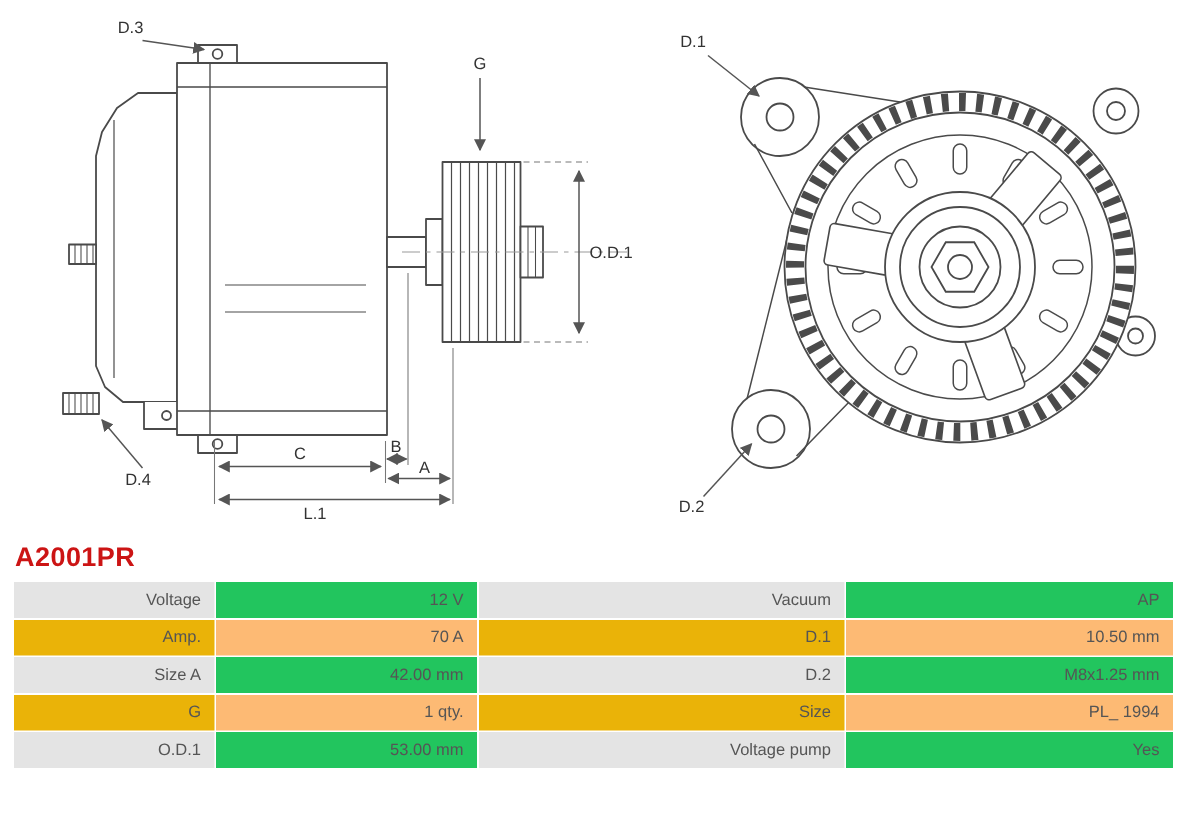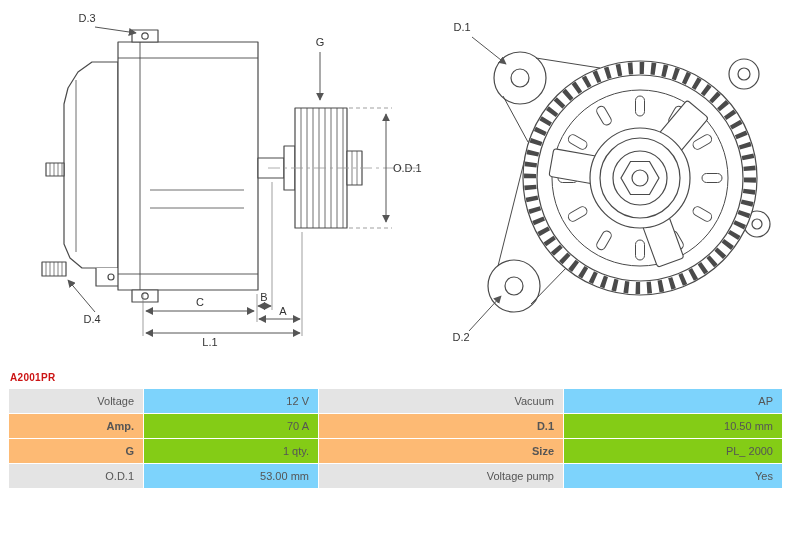--- a/index.html
+++ b/index.html
@@ -4,40 +4,40 @@
 <style>
   html,body{margin:0;padding:0;background:#fff;}
   body{
     width:790px;height:555px;overflow:hidden;
     font-family:"Liberation Sans", sans-serif;
     color:#4a4a4a;
   }
   .diagram-wrap{width:790px;height:352px;}
   .diagram-wrap svg{display:block;}
   .part-number{
-    margin:20px 0 5px 10px;
-    font-size:10px;font-weight:bold;color:#cc1414;
+    margin:9px 0 5px 10px;
+    font-size:18px;font-weight:bold;color:#cc1414;
     letter-spacing:.3px;
   }
   table.spec{
     border-collapse:collapse;
     width:774px;margin:0 8px;
     font-size:11px;color:#555;
     table-layout:fixed;
   }
   table.spec td{
     height:24px;padding:0 9px;
     text-align:right;vertical-align:middle;
     border:1px solid #ffffff;
     white-space:nowrap;overflow:hidden;
   }
   tr.odd  td.lbl{background:#e4e4e4;}
-  tr.odd  td.val{background:#7dd3fc;}
-  tr.even td.lbl{background:#fdba74;font-weight:bold;}
-  tr.even td.val{background:#84cc16;}
+  tr.odd  td.val{background:#22c55e;}
+  tr.even td.lbl{background:#eab308;}
+  tr.even td.val{background:#fdba74;}
   
   text.dim{font-family:"Liberation Sans",sans-serif;font-size:11px;fill:#333;stroke:none;}
 </style>
 </head>
 <body>
 
 <div class="diagram-wrap">
 <svg width="790" height="352" viewBox="0 0 790 352">
   <defs>
     <marker id="arrow" viewBox="0 0 10 10" refX="9" refY="5" markerWidth="8" markerHeight="8" orient="auto-start-reverse">
@@ -175,25 +175,31 @@
       <td class="val">12 V</td>
       <td class="lbl">Vacuum</td>
       <td class="val">AP</td>
     </tr>
     <tr class="even">
       <td class="lbl">Amp.</td>
       <td class="val">70 A</td>
       <td class="lbl">D.1</td>
       <td class="val">10.50 mm</td>
     </tr>
+    <tr class="odd">
+      <td class="lbl">Size A</td>
+      <td class="val">42.00 mm</td>
+      <td class="lbl">D.2</td>
+      <td class="val">M8x1.25 mm</td>
+    </tr>
     <tr class="even">
       <td class="lbl">G</td>
       <td class="val">1 qty.</td>
       <td class="lbl">Size</td>
-      <td class="val">PL_ 2000</td>
+      <td class="val">PL_ 1994</td>
     </tr>
     <tr class="odd">
       <td class="lbl">O.D.1</td>
       <td class="val">53.00 mm</td>
       <td class="lbl">Voltage pump</td>
       <td class="val">Yes</td>
     </tr>
   </tbody>
 </table>
 

